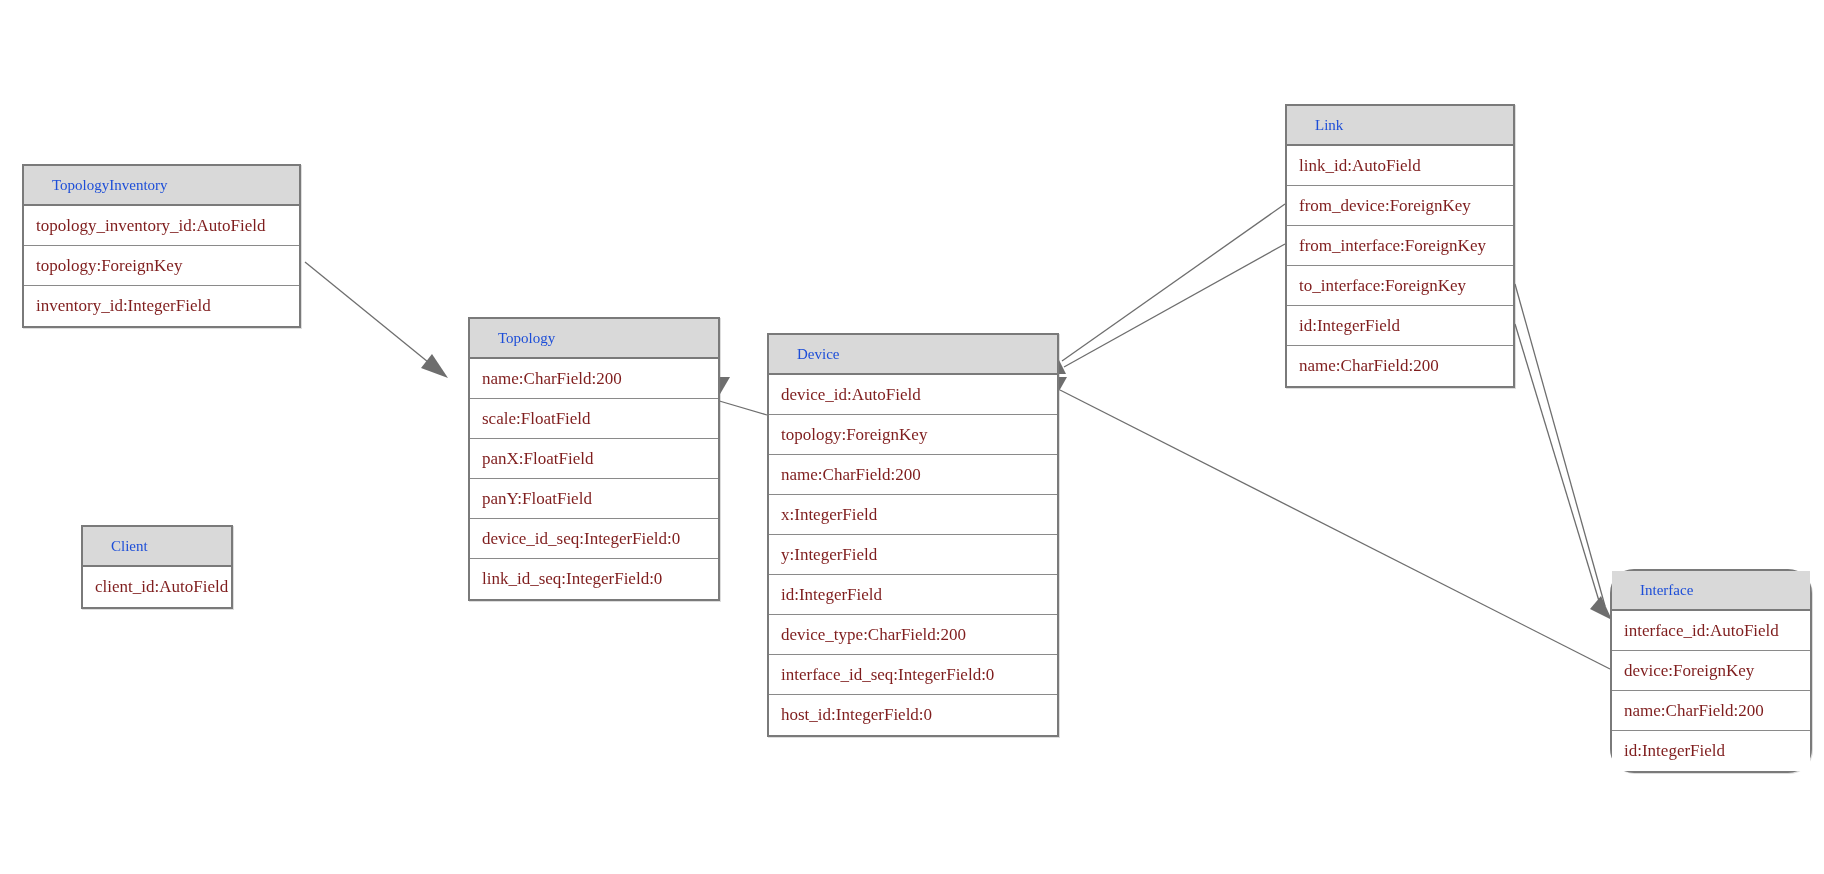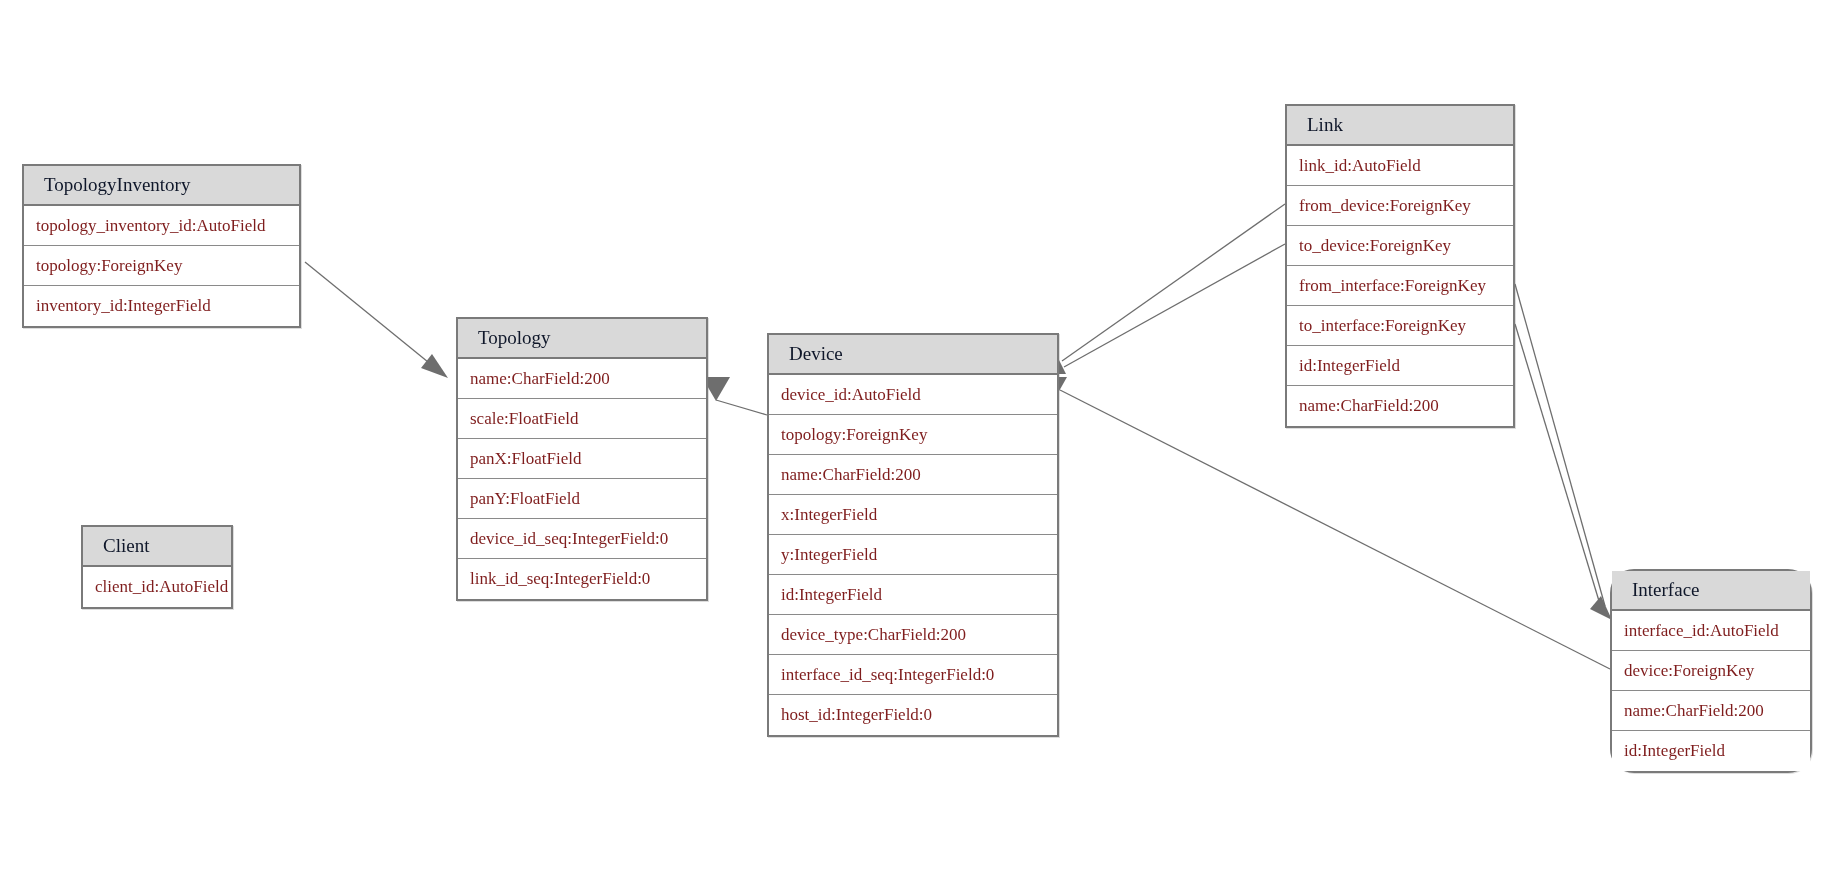--- a/index.html
+++ b/index.html
@@ -27,23 +27,23 @@
     border: 2px solid #7a7a7a;
     background: #ffffff;
     box-shadow: 1px 1px 0 rgba(120,120,120,0.25);
   }
   .entity-header {
     box-sizing: border-box;
     height: 40px;
     line-height: 38px;
     background: #d9d9d9;
     border-bottom: 2px solid #7a7a7a;
-    padding-left: 20px;
-    font-size: 19px;
-    color: #0f172a;
+    padding-left: 28px;
+    font-size: 15px;
+    color: #1d4ed8;
     white-space: nowrap;
     overflow: hidden;
   }
   .entity-row {
     box-sizing: border-box;
     height: 40px;
     line-height: 39px;
     border-bottom: 1px solid #8a8a8a;
     padding-left: 12px;
     font-size: 17px;
@@ -73,21 +73,21 @@
       <polygon points="1612,620 1590,609 1601,596" fill="#6e6e6e"></polygon>
       <line x1="1610" y1="669" x2="1060" y2="390" stroke="#6e6e6e" stroke-width="1.3"></line>
       <polygon points="1040,377 1067,377 1054,400" fill="#6e6e6e"></polygon>
     </svg>
 <div class="entity" style="left: 22px; top: 164px; width: 279px;">
       <div class="entity-header">TopologyInventory</div>
       <div class="entity-row">topology_inventory_id:AutoField</div>
       <div class="entity-row">topology:ForeignKey</div>
       <div class="entity-row">inventory_id:IntegerField</div>
     </div>
-    <div class="entity" style="left: 456px; top: 317px; width: 252px;">
+    <div class="entity" style="left: 468px; top: 317px; width: 252px;">
       <div class="entity-header">Topology</div>
       <div class="entity-row">name:CharField:200</div>
       <div class="entity-row">scale:FloatField</div>
       <div class="entity-row">panX:FloatField</div>
       <div class="entity-row">panY:FloatField</div>
       <div class="entity-row">device_id_seq:IntegerField:0</div>
       <div class="entity-row">link_id_seq:IntegerField:0</div>
     </div>
     <div class="entity" style="left: 81px; top: 525px; width: 152px;">
       <div class="entity-header">Client</div>
@@ -102,21 +102,20 @@
       <div class="entity-row">y:IntegerField</div>
       <div class="entity-row">id:IntegerField</div>
       <div class="entity-row">device_type:CharField:200</div>
       <div class="entity-row">interface_id_seq:IntegerField:0</div>
       <div class="entity-row">host_id:IntegerField:0</div>
     </div>
     <div class="entity" style="left: 1285px; top: 104px; width: 230px;">
       <div class="entity-header">Link</div>
       <div class="entity-row">link_id:AutoField</div>
       <div class="entity-row">from_device:ForeignKey</div>
-      <div class="entity-row">to_device:ForeignKey</div>
       <div class="entity-row">from_interface:ForeignKey</div>
       <div class="entity-row">to_interface:ForeignKey</div>
       <div class="entity-row">id:IntegerField</div>
       <div class="entity-row">name:CharField:200</div>
     </div>
     <div class="entity" style="left: 1610px; top: 569px; width: 202px; border-radius: 24px;">
       <div class="entity-header">Interface</div>
       <div class="entity-row">interface_id:AutoField</div>
       <div class="entity-row">device:ForeignKey</div>
       <div class="entity-row">name:CharField:200</div>

